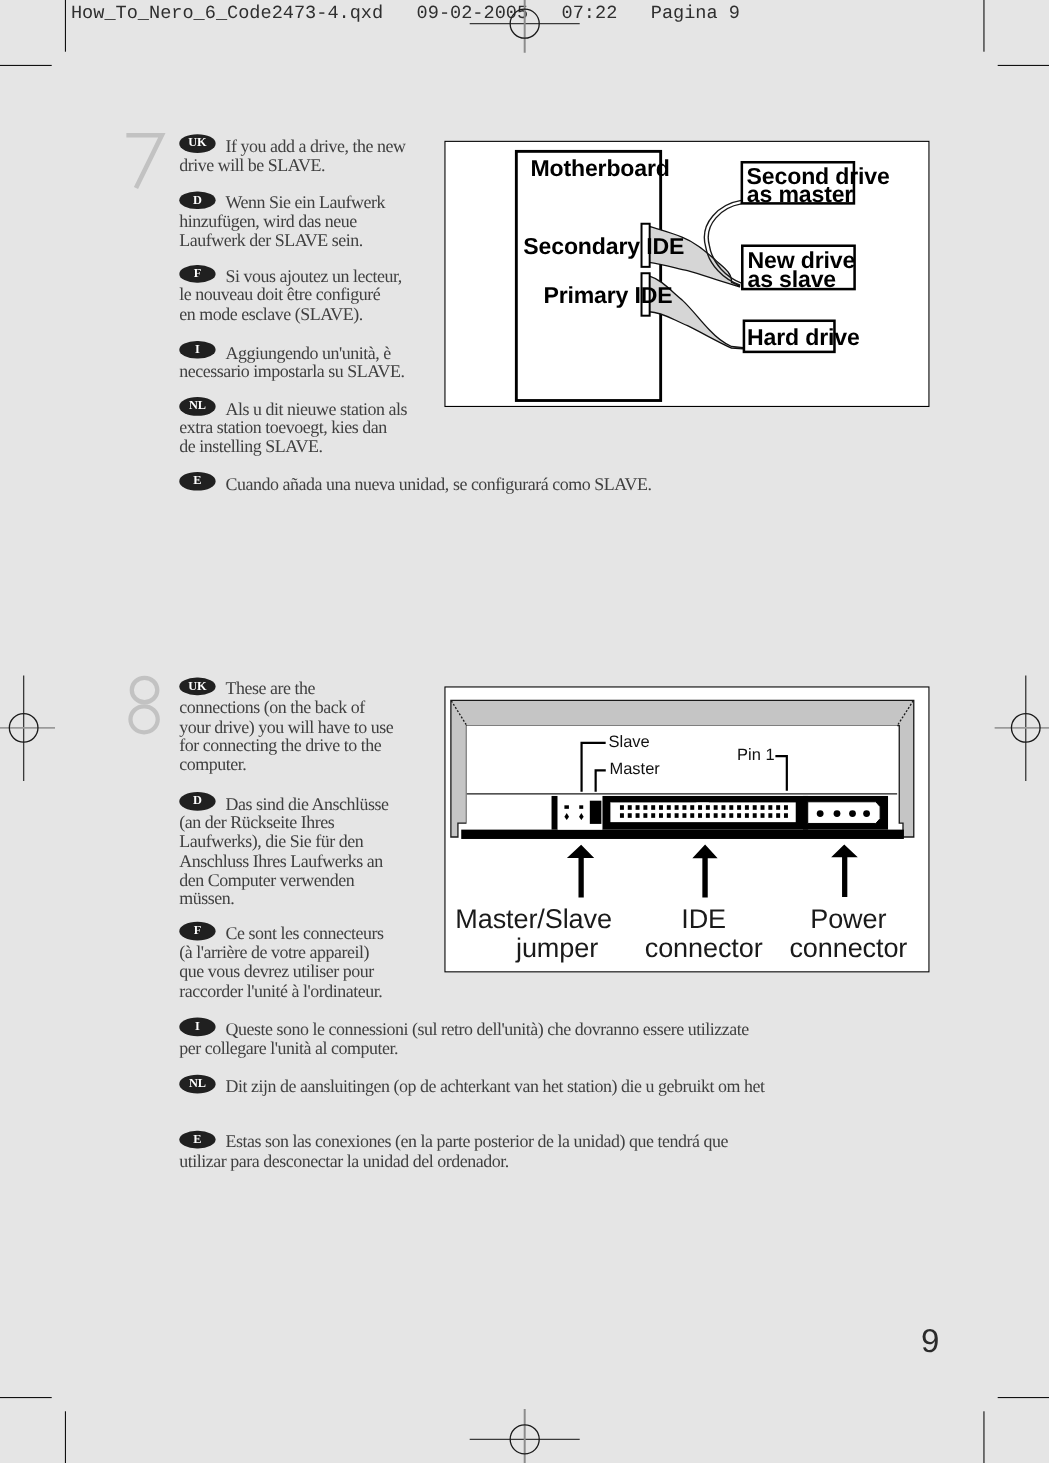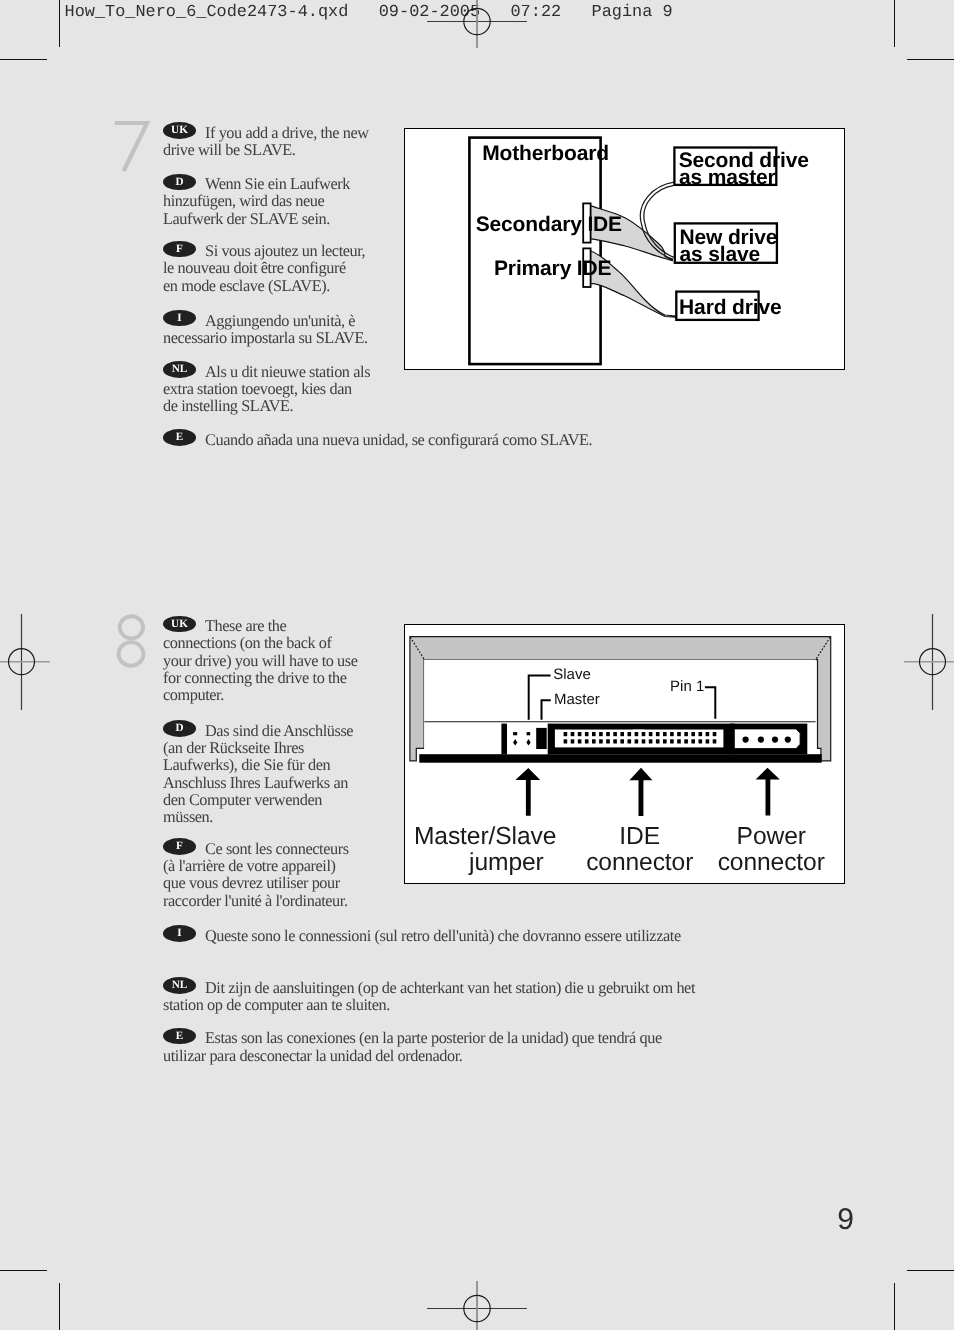--- a/index.html
+++ b/index.html
@@ -167,24 +167,24 @@
       <div class="tline"><span>müssen.</span></div>
     </div>
   <div class="para" style="left:163px;top:840.1px;">
       <div class="tline"><span class="badge">F</span><span class="sp"></span><span>Ce sont les connecteurs</span></div>
       <div class="tline"><span>(à l'arrière de votre appareil)</span></div>
       <div class="tline"><span>que vous devrez utiliser pour</span></div>
       <div class="tline"><span>raccorder l'unité à l'ordinateur.</span></div>
     </div>
   <div class="para" style="left:163px;top:926.6px;">
       <div class="tline"><span class="badge">I</span><span class="sp"></span><span>Queste sono le connessioni (sul retro dell'unità) che dovranno essere utilizzate</span></div>
+      <div class="tline"><span>per collegare l'unità al computer.</span></div>
     </div>
   <div class="para" style="left:163px;top:978.6px;">
       <div class="tline"><span class="badge">NL</span><span class="sp"></span><span>Dit zijn de aansluitingen (op de achterkant van het station) die u gebruikt om het</span></div>
-      <div class="tline"><span>station op de computer aan te sluiten.</span></div>
     </div>
   <div class="para" style="left:163px;top:1029.4px;">
       <div class="tline"><span class="badge">E</span><span class="sp"></span><span>Estas son las conexiones (en la parte posterior de la unidad) que tendrá que</span></div>
       <div class="tline"><span>utilizar para desconectar la unidad del ordenador.</span></div>
     </div>
 
   <div class="figbox" style="left:404px;top:623.5px;width:440.5px;height:260.5px;">
     <svg width="440" height="260" viewBox="0 0 440 260">
       <g>
 

